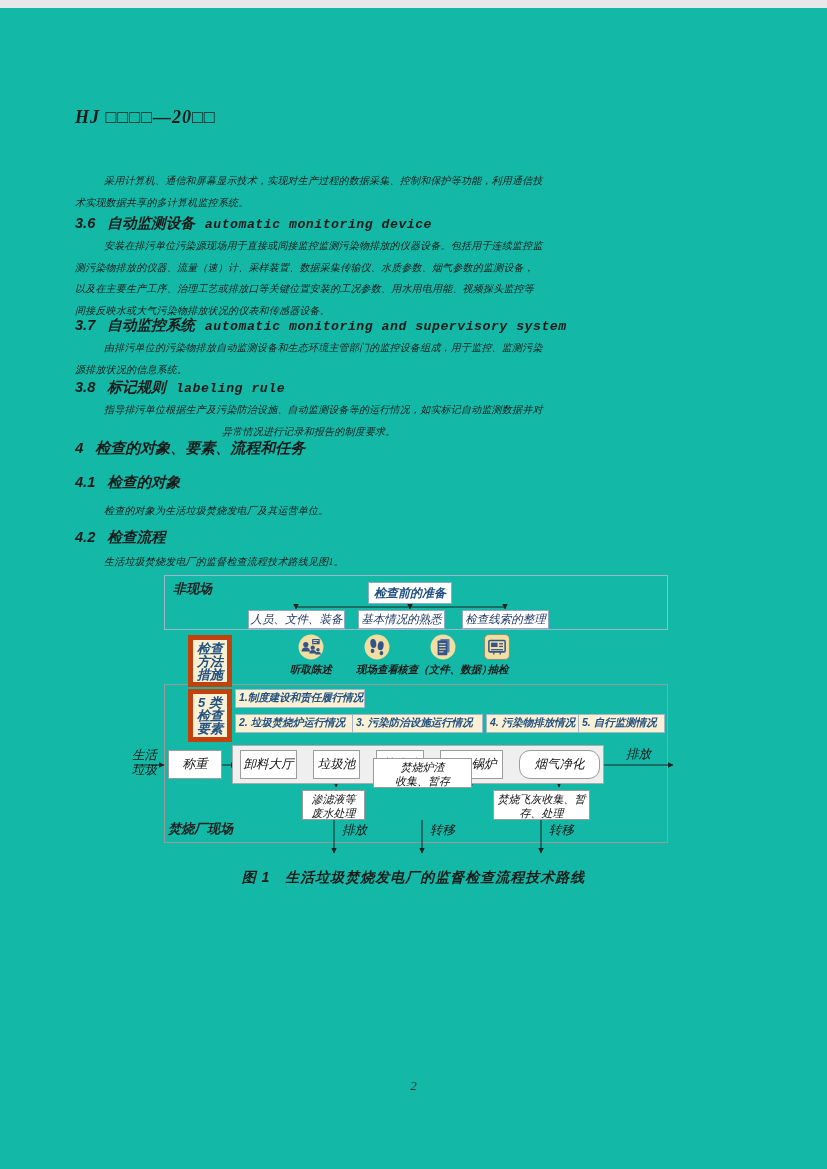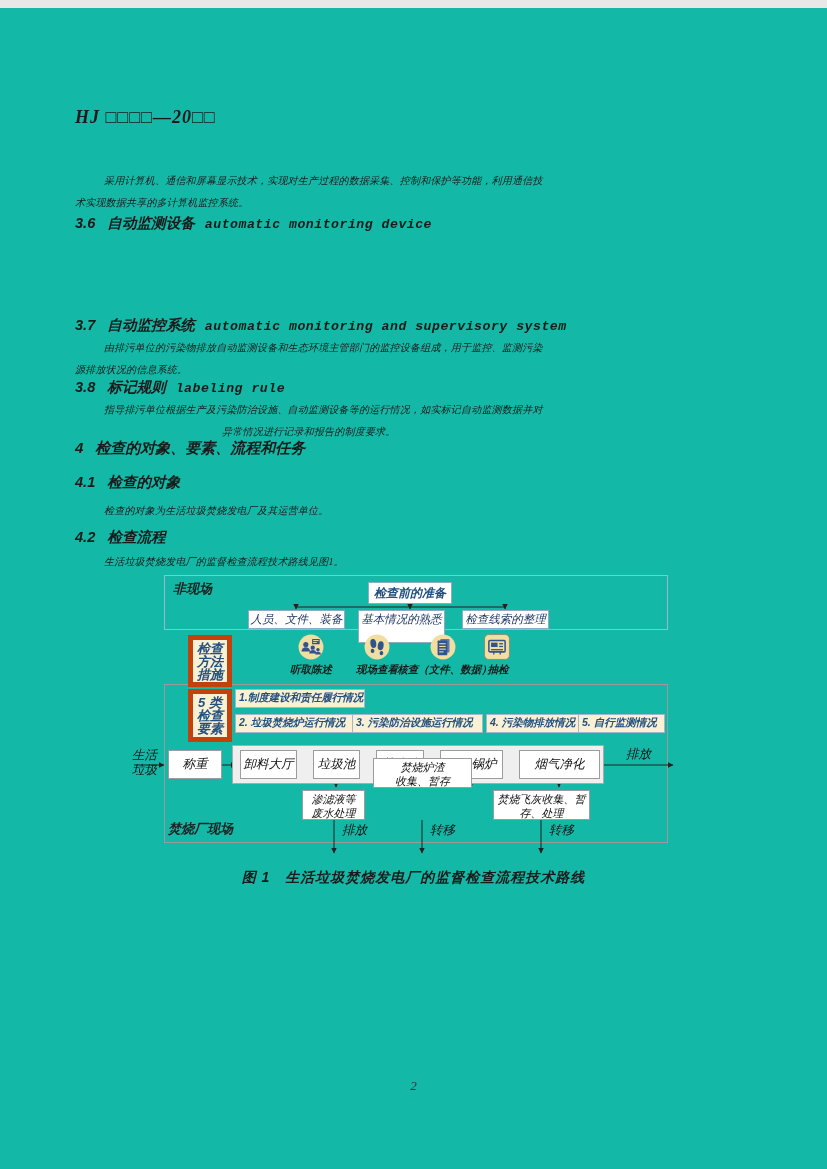--- a/index.html
+++ b/index.html
@@ -51,20 +51,26 @@
   <div class="abs doc-num" style="left:75px;top:99px;">HJ □□□□—20□□</div>
 
   <div class="abs" style="left:75px;top:162px;">
     <div class="tline indent">采用计算机、通信和屏幕显示技术，实现对生产过程的数据采集、控制和保护等功能，利用通信技</div>
     <div class="tline">术实现数据共享的多计算机监控系统。</div>
   </div>
 
   <div class="abs h3" style="left:75px;top:206px;">
     <span class="sp">3.6</span><span>自动监测设备</span><span class="en">automatic monitoring device</span>
   </div>
+  <div class="abs" style="left:75px;top:227px;">
+    <div class="tline indent">安装在排污单位污染源现场用于直接或间接监控监测污染物排放的仪器设备。包括用于连续监控监</div>
+    <div class="tline">测污染物排放的仪器、流量（速）计、采样装置、数据采集传输仪、水质参数、烟气参数的监测设备，</div>
+    <div class="tline">以及在主要生产工序、治理工艺或排放口等关键位置安装的工况参数、用水用电用能、视频探头监控等</div>
+    <div class="tline">间接反映水或大气污染物排放状况的仪表和传感器设备。</div>
+  </div>
 
   <div class="abs h3" style="left:75px;top:308px;">
     <span class="sp">3.7</span><span>自动监控系统</span><span class="en">automatic monitoring and supervisory system</span>
   </div>
   <div class="abs" style="left:75px;top:329px;">
     <div class="tline indent">由排污单位的污染物排放自动监测设备和生态环境主管部门的监控设备组成，用于监控、监测污染</div>
     <div class="tline">源排放状况的信息系统。</div>
   </div>
 
   <div class="abs h3" style="left:75px;top:370px;">
@@ -119,21 +125,21 @@
 
       <path d="M334,812 L334,845" marker-end="url(#arr)"></path>
       <path d="M422,812 L422,845" marker-end="url(#arr)"></path>
       <path d="M541,812 L541,845" marker-end="url(#arr)"></path>
     </g>
   </svg>
 
   <div class="abs zone-label" style="left:173px;top:572px;">非现场</div>
   <div class="fc-box bluebox prep" style="left:368px;top:574px;width:84px;height:22px;">检查前的准备</div>
   <div class="fc-box bluebox prep-child" style="left:248px;top:602px;width:97px;height:19px;">人员、文件、装备</div>
-  <div class="fc-box bluebox prep-child" style="left:358px;top:602px;width:87px;height:33px;">基本情况的熟悉</div>
+  <div class="fc-box bluebox prep-child" style="left:358px;top:602px;width:87px;height:19px;">基本情况的熟悉</div>
   <div class="fc-box bluebox prep-child" style="left:462px;top:602px;width:87px;height:19px;">检查线索的整理</div>
 
   <div class="abs cream tag" style="left:188px;top:627px;width:34px;height:42px;">
     <div style="text-align:center;">检查</div>
     <div style="text-align:center;">方法</div>
     <div style="text-align:center;">措施</div>
   </div>
 
   <svg class="icon" style="left:298px;top:626px;" viewBox="0 0 24 24">
     <circle cx="12" cy="12" r="11.5" fill="#F1DEA0"></circle>
@@ -197,21 +203,21 @@
   <div class="abs flow-label" style="left:132px;top:740px;line-height:14.5px;">
     <div>生活</div>
     <div>垃圾</div>
   </div>
   <div class="container-gray" style="left:232px;top:737px;width:372px;height:39px;"></div>
   <div class="fc-box process" style="left:168px;top:742px;width:54px;height:29px;">称重</div>
   <div class="fc-box process" style="left:240px;top:742px;width:57px;height:29px;">卸料大厅</div>
   <div class="fc-box process" style="left:313px;top:742px;width:47px;height:29px;">垃圾池</div>
   <div class="fc-box process" style="left:376px;top:742px;width:48px;height:29px;">焚烧炉</div>
   <div class="fc-box process" style="left:440px;top:742px;width:63px;height:29px;">余热锅炉</div>
-  <div class="fc-box process" style="left:519px;top:742px;width:81px;height:29px;">烟气净化</div>
+  <div class="fc-box process" style="left:519px;top:742px;width:81px;height:29px;border-radius:11px;">烟气净化</div>
   <div class="abs flow-label" style="left:626px;top:738px;">排放</div>
 
   <div class="fc-box subbox" style="left:302px;top:782px;width:63px;height:30px;">
     <div>渗滤液等</div>
     <div>废水处理</div>
   </div>
   <div class="fc-box subbox" style="left:373px;top:750px;width:99px;height:30px;">
     <div>焚烧炉渣</div>
     <div>收集、暂存</div>
   </div>

